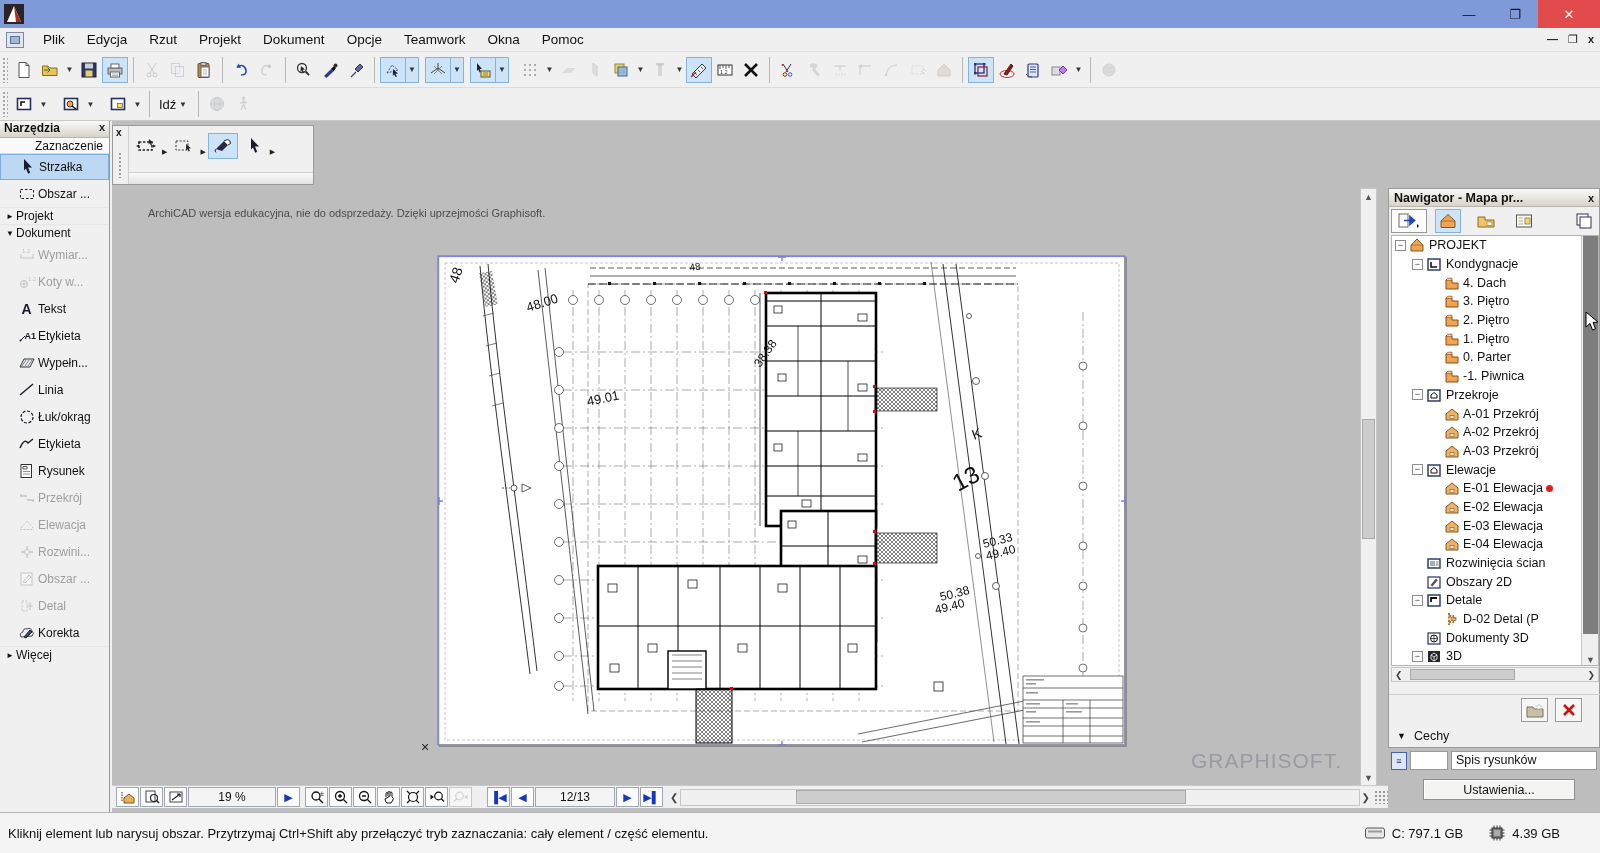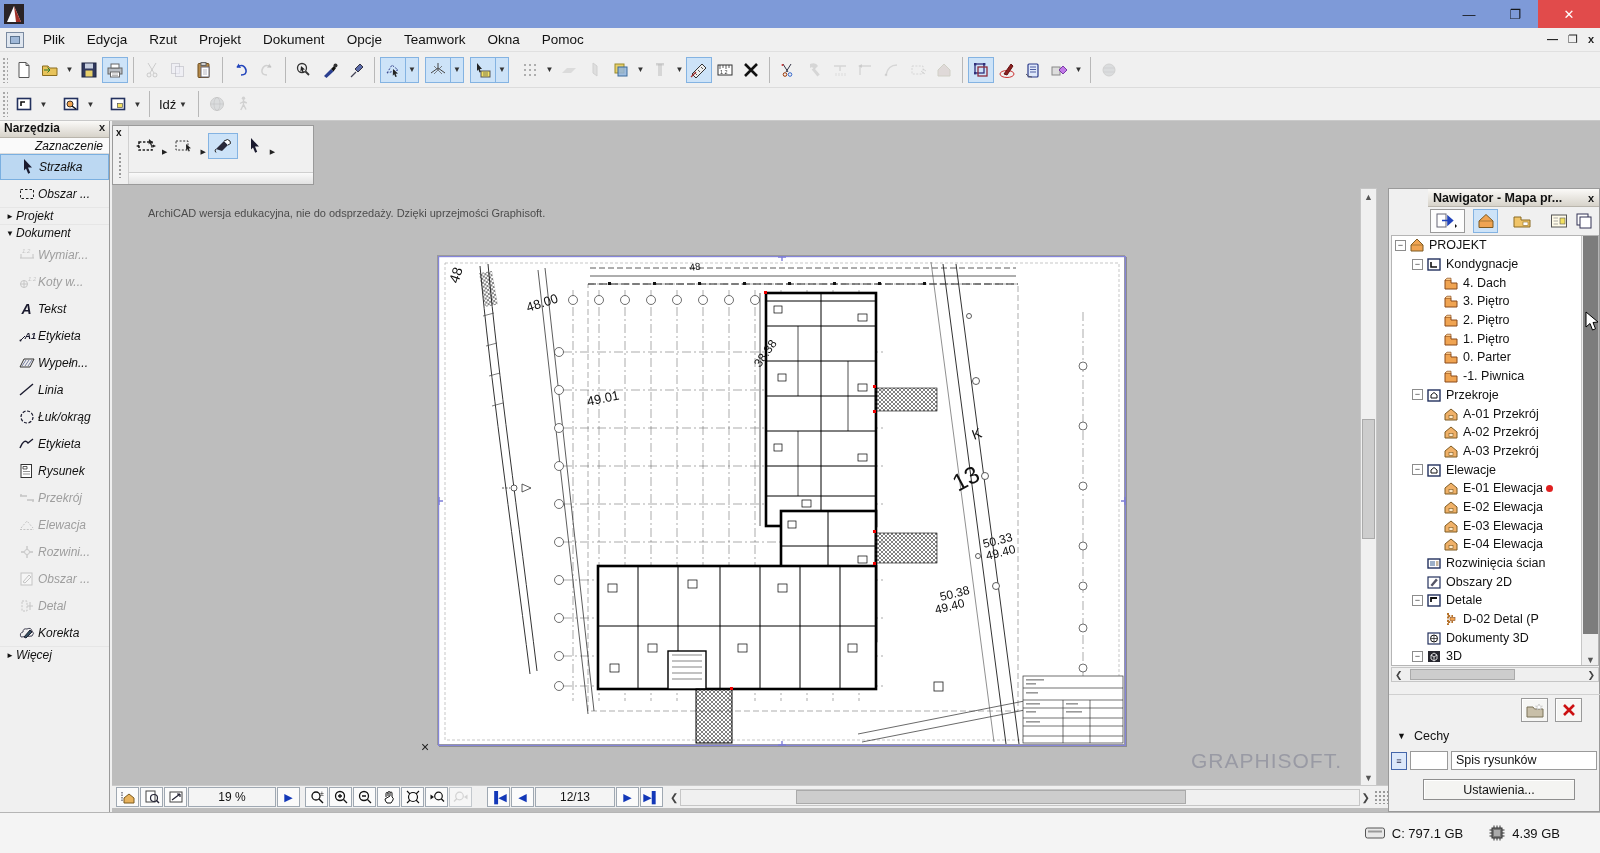--- a/index.html
+++ b/index.html
@@ -44,21 +44,21 @@
   #go-btn .dd{height:20px;}
 
   
   #main{position:absolute;left:0;top:121px;width:1600px;height:691px;}
 
   
   #toolbox{position:absolute;left:0;top:0;width:110px;height:691px;background:#f0f0f0;border-right:1px solid #9a9a9a;}
   #toolbox-header{height:17px;background:linear-gradient(#fbfaf8,#d7d3ca);display:flex;align-items:flex-start;
                   font-weight:bold;font-size:12px;padding:0 4px;border-bottom:1px solid #b9b5ac;}
   #toolbox-header .x{margin-left:auto;font-size:11px;font-weight:bold;color:#222;}
-  .tool-item{display:flex;align-items:center;height:27px;padding-left:6px;position:relative;font-style:italic;}
+  .tool-item{display:flex;align-items:center;height:27px;padding-left:6px;position:relative;}
   .tool-item .caret{width:10px;font-size:8px;color:#111;}
   .tool-item .ic-slot{width:22px;height:18px;display:flex;align-items:center;justify-content:center;}
   .tool-item .ic-slot svg{width:18px;height:18px;}
   .tool-item .lbl{font-size:12px;white-space:nowrap;}
   .tool-item.kind-header{height:16px;justify-content:flex-end;padding-right:6px;background:#fafafa;
                          border-bottom:1px solid #dcdcdc;}
   .tool-item.kind-group{height:17px;border-top:1px solid #e6e6e6;}
   .tool-item.caret-right .caret::before{content:"►";}
   .tool-item.caret-down .caret::before{content:"▼";}
   .tool-item.kind-tool .caret{visibility:hidden;}
@@ -106,42 +106,42 @@
   .bfield{height:20px;display:flex;align-items:center;justify-content:center;border:1px solid #9fa8b2;
           background:#f4f4f4;font-size:12px;margin-right:1px;}
   .tri{color:#1338b8;font-size:11px;}
   #hscroll{position:relative;height:17px;flex:1;margin:0 2px;background:#f0f0f0;border:1px solid #c6c6c6;}
   #hthumb{position:absolute;left:115px;top:0px;width:390px;height:14px;background:#cdcdcd;border:1px solid #aaa;}
   #grip-br{width:14px;height:14px;margin-right:2px;
            background-image:radial-gradient(#999 1px,transparent 1.2px);background-size:4px 4px;}
 
   
   #navigator{position:absolute;right:0;top:0;width:212px;height:691px;background:#bdbdbd;}
-  #nav-panel{position:absolute;left:0;top:67px;width:212px;height:624px;background:#f0f0f0;border:1px solid #9a9a9a;padding-left:39px;}
+  #nav-panel{position:absolute;left:0;top:67px;width:212px;height:560px;background:#f0f0f0;border:1px solid #9a9a9a;}
   #nav-header{height:18px;background:linear-gradient(#fbfaf8,#d7d3ca);display:flex;align-items:center;
               font-weight:bold;font-size:12.5px;padding:0 5px;border-bottom:1px solid #b9b5ac;}
   #nav-header .x{margin-left:auto;font-size:11px;font-weight:bold;}
   #nav-icons{height:28px;display:flex;align-items:center;padding:2px 2px;}
   .nbtn{width:26px;height:24px;display:flex;align-items:center;justify-content:center;}
   .nbtn svg{width:20px;height:18px;}
   .nbtn.on{background:#cde3f8;border:1px solid #84b3e2;}
   #nav-chooser{width:36px;height:24px;border:1px solid #9a9a9a;background:#fdfdfd;display:flex;
                align-items:center;justify-content:center;margin-right:8px;}
   #tree-wrap{position:absolute;left:2px;top:46px;width:208px;height:431px;background:#fff;border:1px solid #b5b5b5;overflow:hidden;}
   #tree{position:absolute;left:0;top:0;width:190px;}
   .tree-row{display:flex;align-items:center;height:18.7px;white-space:nowrap;position:relative;}
   .tree-row .exp{width:11px;height:11px;border:1px solid #8c8c8c;background:#fff;font-size:9px;line-height:9px;
                  display:flex;align-items:center;justify-content:center;margin-right:3px;flex:none;color:#333;}
   .tree-row:not(.has-exp) .exp{visibility:hidden;}
   .tree-row .ic-slot{width:17px;height:16px;margin-right:3px;flex:none;}
   .tree-row .ic-slot svg{width:16px;height:16px;}
   .tree-row .lbl{font-size:12.5px;}
   .tree-row.lv0{padding-left:3px;}
   .tree-row.lv1{padding-left:20px;}
-  .tree-row.lv2{padding-left:37px;}
+  .tree-row.lv2{padding-left:37px;text-align:center;}
   .tree-row .dot{display:none;width:7px;height:7px;border-radius:50%;background:#e02020;margin-left:3px;}
   .tree-row.has-dot .dot{display:inline-block;}
   #tree-vscroll{position:absolute;right:0;top:0;width:17px;height:431px;background:#efefef;border-left:1px solid #c6c6c6;}
   #tree-vthumb{position:absolute;left:1px;top:0px;width:15px;height:398px;background:#7d7d7d;}
   #tree-hscroll{position:absolute;left:2px;top:478px;width:208px;height:15px;background:#efefef;border:1px solid #c6c6c6;
                 display:flex;align-items:center;justify-content:space-between;color:#444;font-size:9px;padding:0 3px;}
   #tree-hthumb{position:absolute;left:18px;top:1px;width:105px;height:11px;background:#cdcdcd;border:1px solid #aaa;}
   #nav-btns{position:absolute;left:0;top:505px;width:212px;height:30px;border-top:1px solid #d0d0d0;}
   .nav-sq{position:absolute;top:3px;width:27px;height:24px;border:1px solid #9a9a9a;background:#f6f6f4;
           display:flex;align-items:center;justify-content:center;box-shadow:inset 1px 1px 0 #fff;}
@@ -1358,20 +1358,21 @@
         </div>
         <div id="ustaw-btn">Ustawienia...</div>
         <svg id="nav-cursor" viewBox="0 0 15 21">
             <path d="M1 1 L1 16 L5 12.5 L7.5 19 L10.5 17.8 L8 11.5 L13 11 Z" fill="#fff" stroke="#000" stroke-width="1"></path>
           </svg>
       </div>
     </div>
   </div>
 
   <div id="statusbar">
+    <span id="status-msg">Kliknij element lub narysuj obszar. Przytrzymaj Ctrl+Shift aby przełączyć tryb zaznaczania: cały element / część elementu.</span>
     <div id="status-right">
       <span class="sic">
         <svg width="20" height="12" viewBox="0 0 20 12">
             <rect x="0.5" y="1" width="19" height="10" rx="2" fill="#e8e8e8" stroke="#555"></rect>
             <rect x="3" y="3.5" width="14" height="2" fill="#999"></rect>
           </svg>
         <span>C: 797.1 GB</span>
       </span>
       <span class="sic">
         <svg width="16" height="16" viewBox="0 0 16 16">

